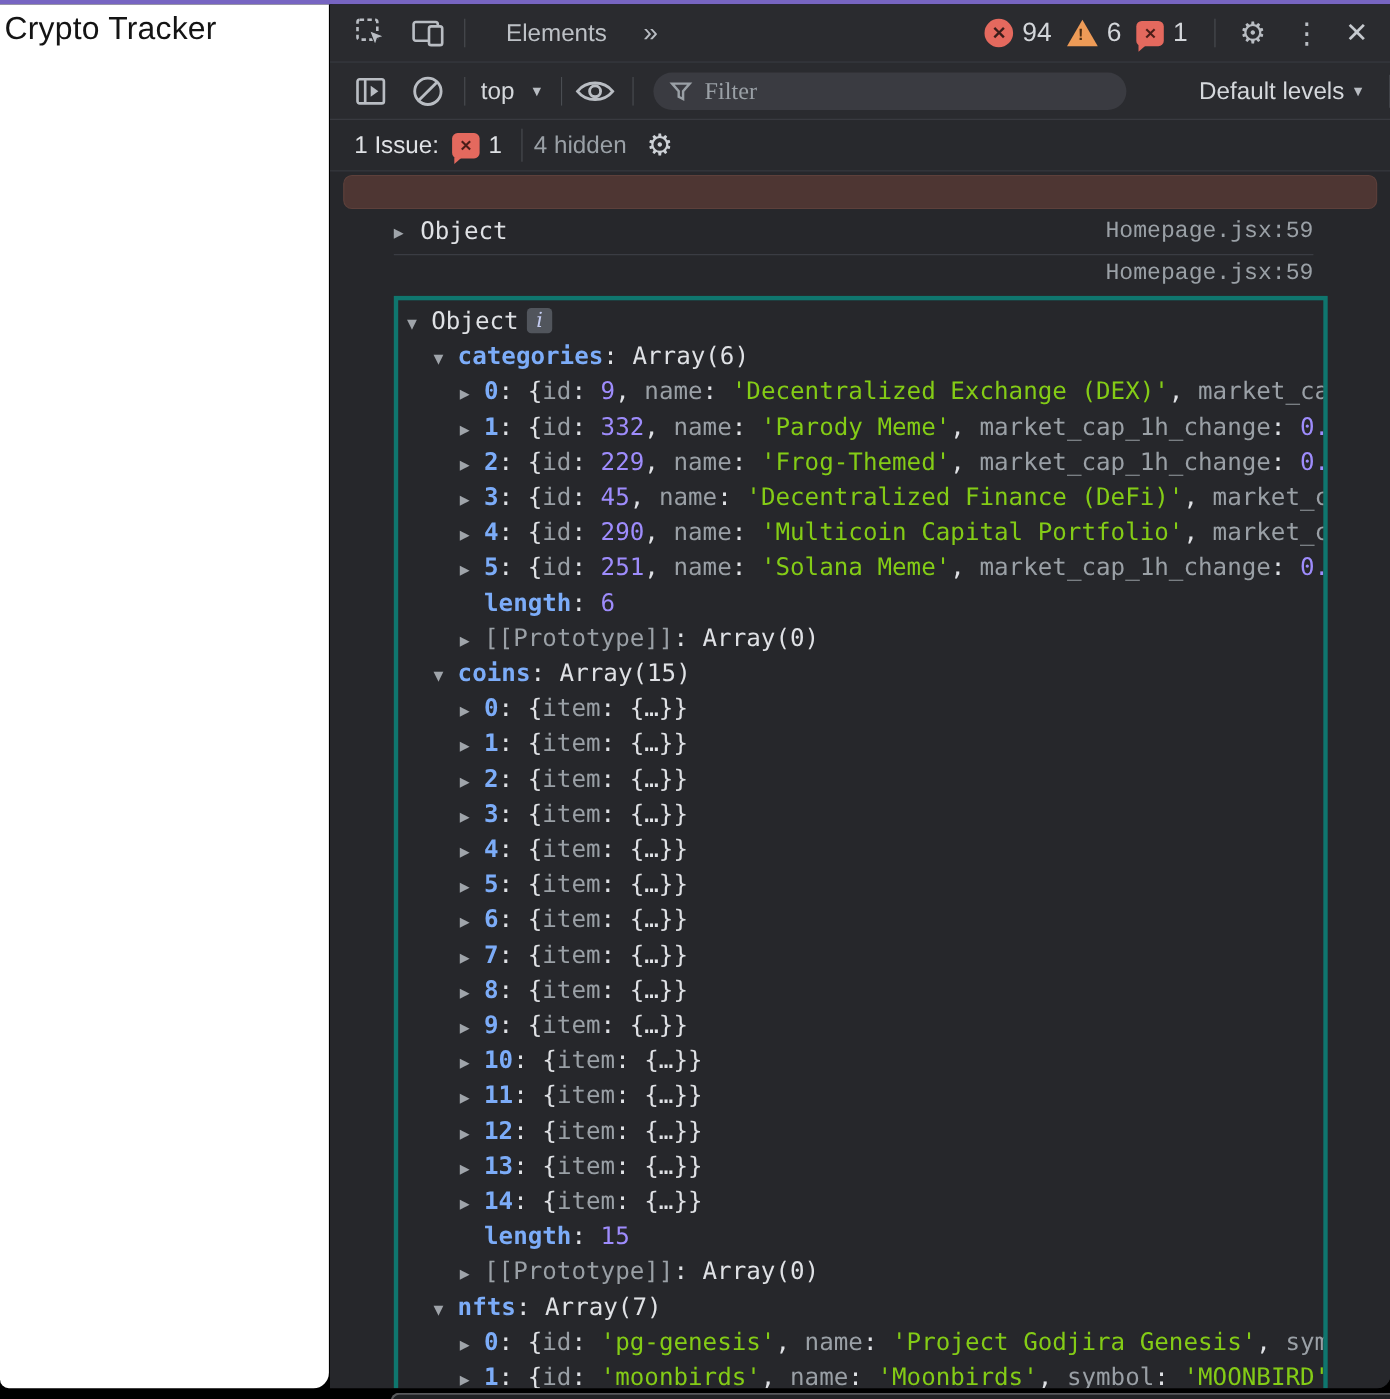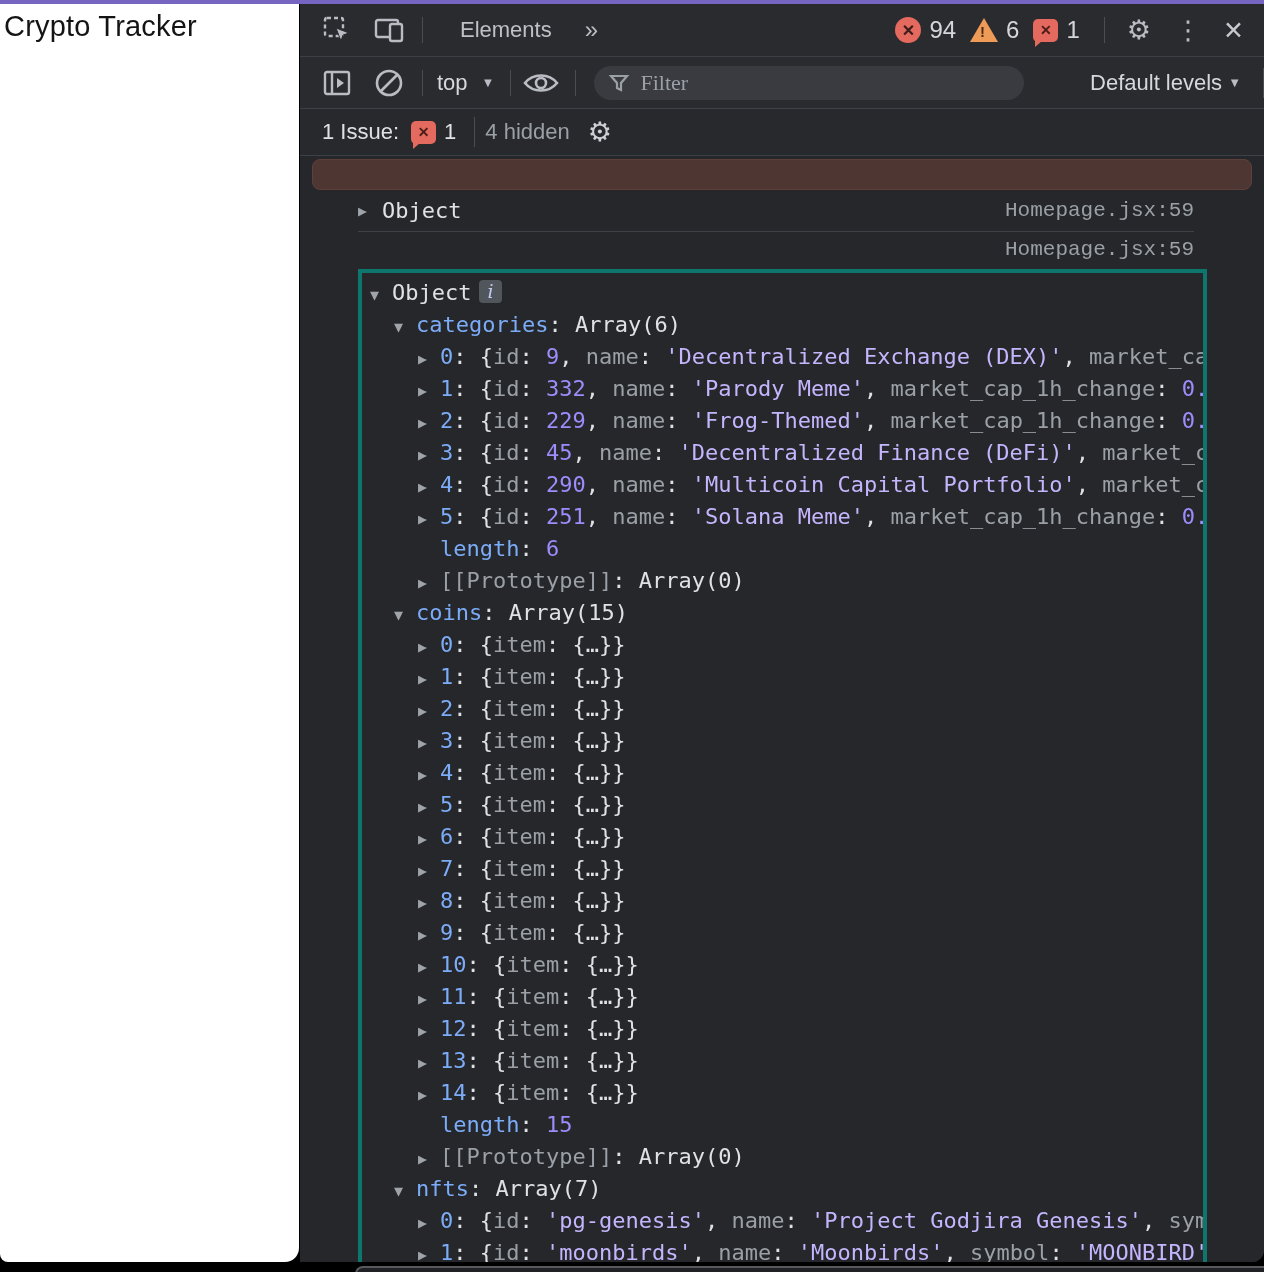--- a/index.html
+++ b/index.html
@@ -72,24 +72,24 @@
     margin:0 70px 0 58px;font-size:22px;}
   .log-row .arrow{font-size:15px;color:#9fa4aa;width:24px;display:inline-block;}
   .obj-label{color:#dfe1e5;}
   .src-link{margin-left:auto;color:#9aa0a6;font-size:21px;font-family:Liberation Mono, monospace;}
   .link-row{height:35px;display:flex;align-items:center;margin:0 70px 0 58px;font-size:21px;}
 
   .objbox{margin:2px 0 0 58px;width:849px;border:4px solid #0f766e;box-sizing:border-box;
     padding:4px 0;background:#26272b;}
   .trow{height:32px;line-height:32px;font-size:22px;white-space:pre;overflow:hidden;}
   .arrowspan{display:inline-block;width:22px;font-size:15px;color:#9fa4aa;}
-  .seg-key{color:#7cacf8;font-weight:normal;}
+  .seg-key{color:#7cacf8;font-weight:bold;}
   .seg-gkey{color:#9aa0a6;}
   .seg-num{color:#9e8cfc;}
-  .seg-str{color:#c4b5fd;text-align:center;}
+  .seg-str{color:#84cc16;text-align:center;}
   .seg-plain{color:#dfe1e5;}
   .seg-badge{display:inline-block;background:#51555c;color:#c3cbf0;font-style:italic;
     font-family:"DejaVu Serif",serif;font-size:19px;line-height:23px;padding:0 8px;border-radius:4px;
     margin-left:8px;vertical-align:2px;}
 
   
   .below-window{position:absolute;left:355px;right:0;top:1266px;height:6px;background:#202124;
     border-top:2px solid #58595c;border-left:2px solid #58595c;border-radius:10px 0 0 0;}
 
   svg{display:block;}

